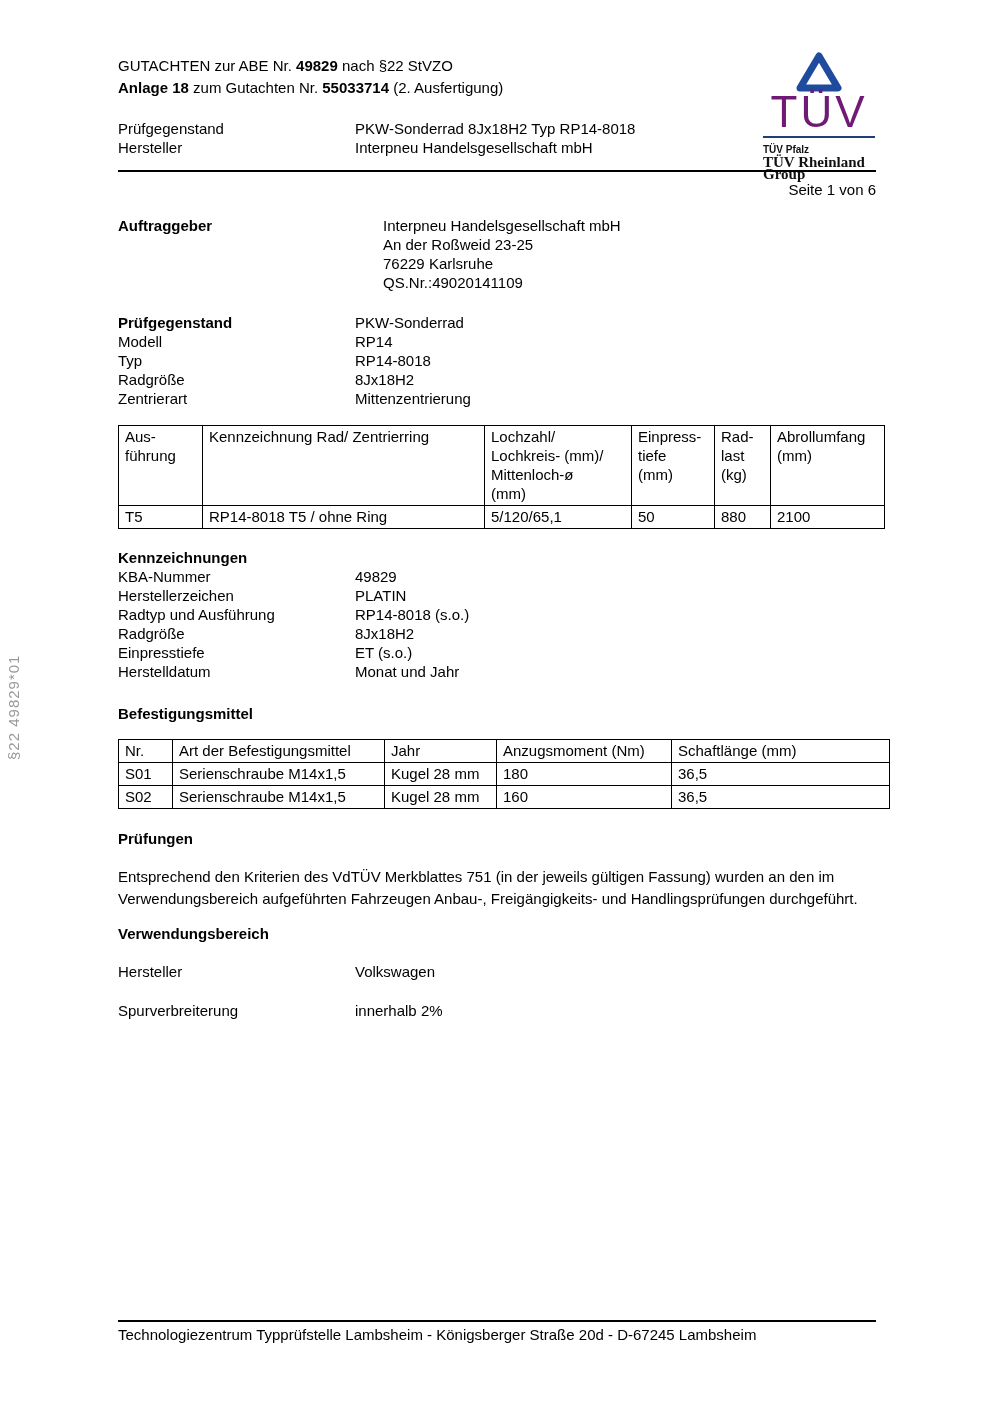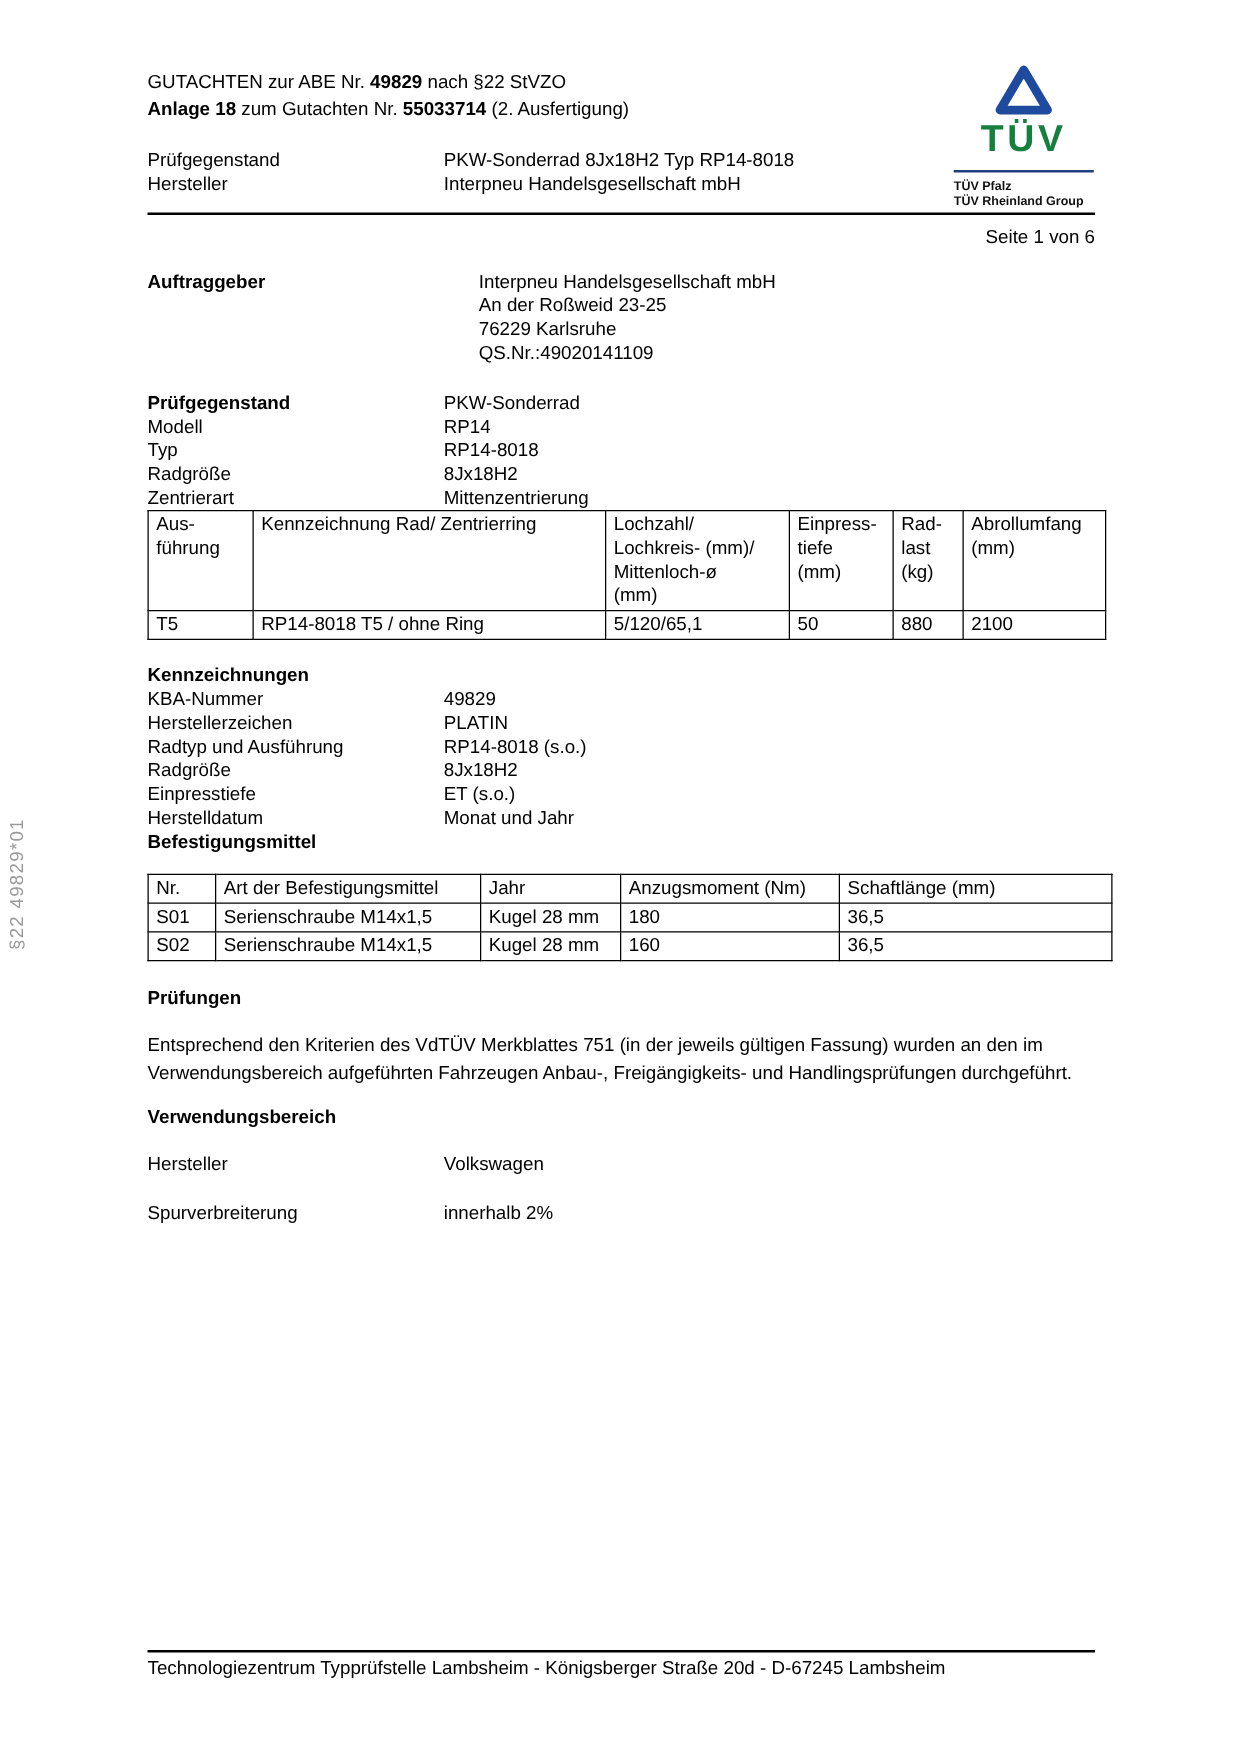--- a/index.html
+++ b/index.html
@@ -47,20 +47,21 @@
 
   .client-block { margin-top: 17px; gap: 28px; }
   .subject-block { margin-top: 21px; }
   .markings-block { margin-top: 19px; }
 
   .section-heading { font-weight: bold; }
 
   .tbl {
     border-collapse: collapse;
     table-layout: fixed;
+    margin-top: 17px;
   }
   .tbl th, .tbl td {
     border: 1px solid #000;
     padding: 1px 6px 2px 6px;
     font-weight: normal;
     text-align: left;
     vertical-align: top;
     font-size: 15px;
     line-height: 19px;
     white-space: pre-line;
@@ -74,21 +75,21 @@
   #wheel-table .c5 { width: 56px; }
   #wheel-table .c6 { width: 114px; }
 
   #fastener-table { width: 771px; margin-top: 16px; }
   #fastener-table .c1 { width: 54px; }
   #fastener-table .c2 { width: 212px; }
   #fastener-table .c3 { width: 112px; }
   #fastener-table .c4 { width: 175px; }
   #fastener-table .c5 { width: 218px; }
 
-  .fasteners-heading { }
+  .fasteners-heading { margin-top: 23px; }
   .tests-heading { margin-top: 20px; }
   .tests-text {
     margin-top: 18px;
     width: 758px;
     line-height: 22px;
   }
   .usage-heading { margin-top: 14px; }
   .usage-row1 { margin-top: 19px; }
   .usage-row2 { margin-top: 20px; }
 
@@ -108,44 +109,45 @@
     top: 52px;
     left: 763px;
     width: 112px;
     text-align: left;
   }
   .logo .tri-wrap {
     text-align: center;
     height: 40px;
   }
   .logo .brand {
-    font-size: 30px;
+    font-size: 44px;
     line-height: 40px;
-    font-weight: bold;
+    font-weight: normal;
     letter-spacing: 3px;
-    color: #15803d;
+    color: #701a75;
     text-align: center;
   }
   .logo .brand-rule {
     border: none;
     border-top: 2px solid #1f3d7a;
     margin: 4px 0 6px 0;
     width: 112px;
   }
   .logo .sub1 {
     font-size: 10px;
     font-weight: bold;
     line-height: 12px;
     color: #111;
   }
   .logo .sub2 {
-    font-size: 10px;
+    font-size: 15px;
     font-weight: bold;
     line-height: 12px;
     color: #111;
+    font-family: Liberation Serif, serif;
   }
 
   .side-ref {
     position: absolute;
     left: 4px;
     top: 760px;
     transform: rotate(-90deg);
     transform-origin: left top;
     color: #9a9a9a;
     font-size: 15px;

